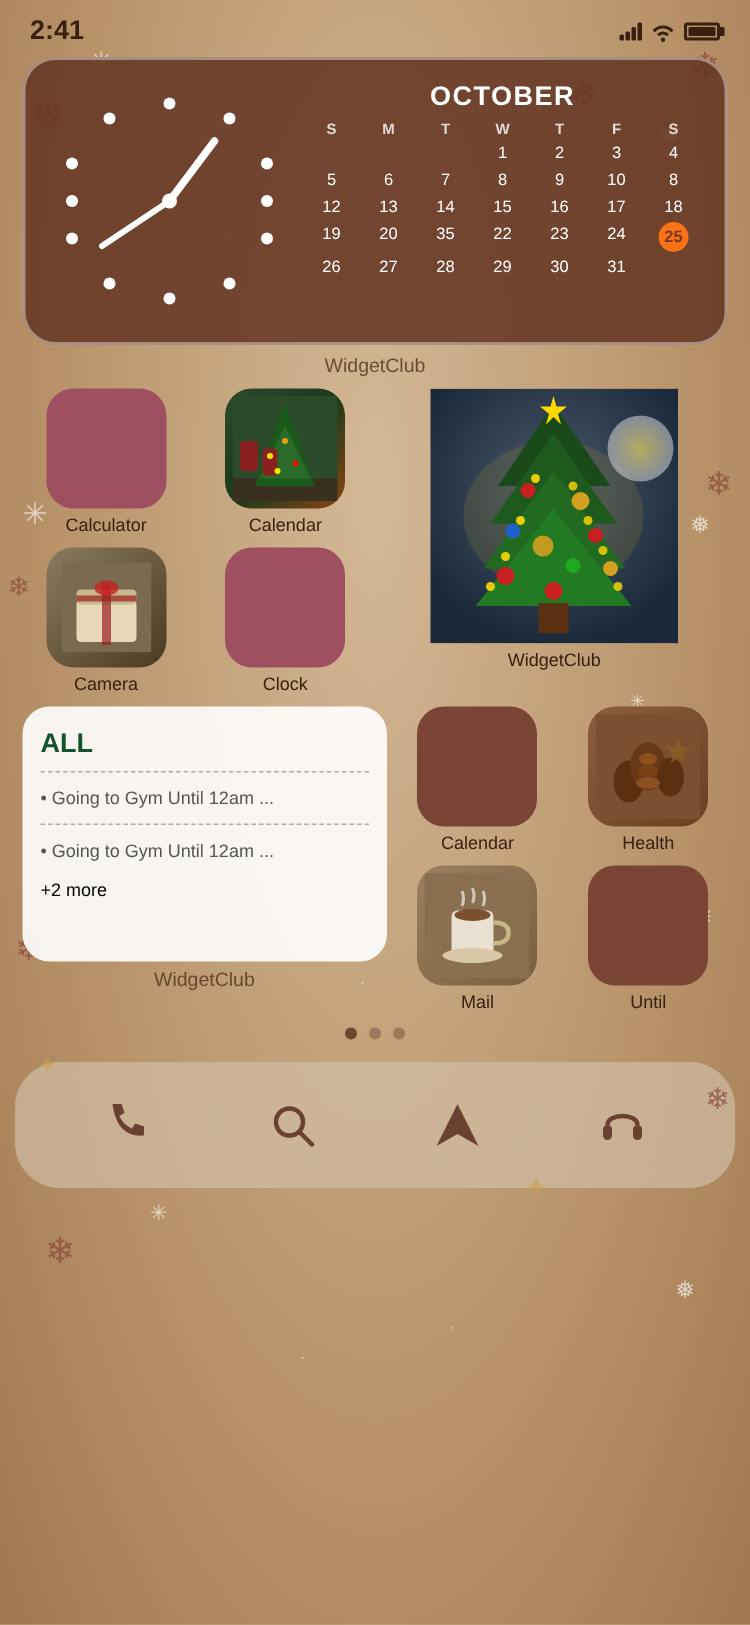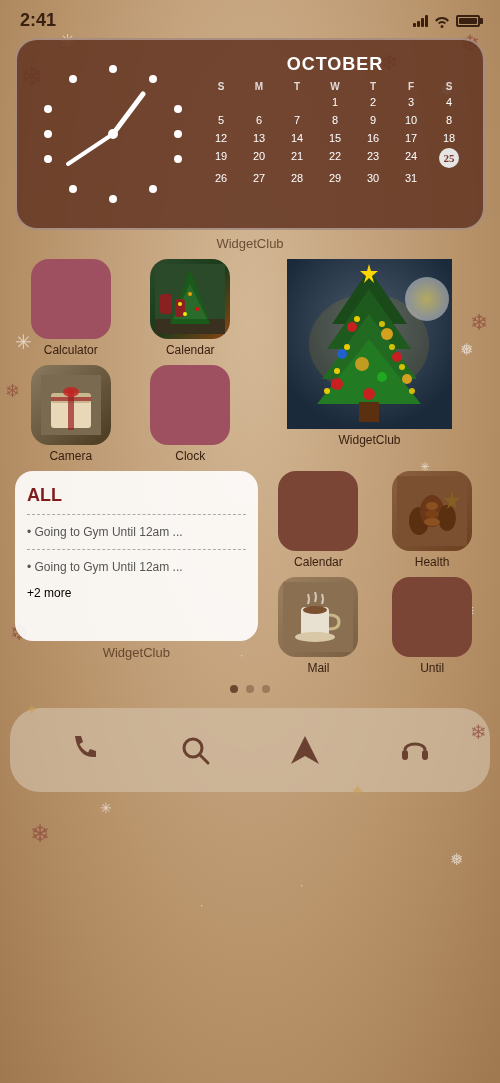--- a/index.html
+++ b/index.html
@@ -152,31 +152,30 @@
     }
 
     .cal-day {
       text-align: center;
       padding: 2px 1px;
       color: white;
       font-size: 11px;
     }
 
     .cal-day.today {
-      background: #e5e5e5;
+      background: #f97316;
       color: #7a3828;
       border-radius: 50%;
       width: 20px;
       height: 20px;
       display: flex;
       align-items: center;
       justify-content: center;
       margin: 0 auto;
       font-weight: 700;
-      font-family: Liberation Serif, serif;
     }
 
     .cal-day.empty { color: transparent; }
 
     
     .widgetclub-label {
       text-align: center;
       color: rgba(80,50,30,0.8);
       font-size: 13px;
       margin-bottom: 8px;
@@ -221,21 +220,21 @@
       background: rgba(255,255,255,0.9);
       border-radius: 18px;
       padding: 14px 12px;
       grid-column: 1 / 3;
       min-height: 170px;
     }
 
     .notes-title {
       font-size: 18px;
       font-weight: 700;
-      color: #7f1d1d;
+      color: #14532d;
       margin-bottom: 8px;
     }
 
     .notes-divider {
       border: none;
       border-top: 1px dashed #aaa;
       margin: 6px 0;
     }
 
     .notes-item {
@@ -464,21 +463,21 @@
           <div class="cal-day">8</div>
           <div class="cal-day">12</div>
           <div class="cal-day">13</div>
           <div class="cal-day">14</div>
           <div class="cal-day">15</div>
           <div class="cal-day">16</div>
           <div class="cal-day">17</div>
           <div class="cal-day">18</div>
           <div class="cal-day">19</div>
           <div class="cal-day">20</div>
-          <div class="cal-day">21</div>
+          <div class="cal-day">35</div>
           <div class="cal-day">22</div>
           <div class="cal-day">23</div>
           <div class="cal-day">24</div>
           <div class="cal-day today">25</div>
           <div class="cal-day">26</div>
           <div class="cal-day">27</div>
           <div class="cal-day">28</div>
           <div class="cal-day">29</div>
           <div class="cal-day">30</div>
           <div class="cal-day">31</div>

